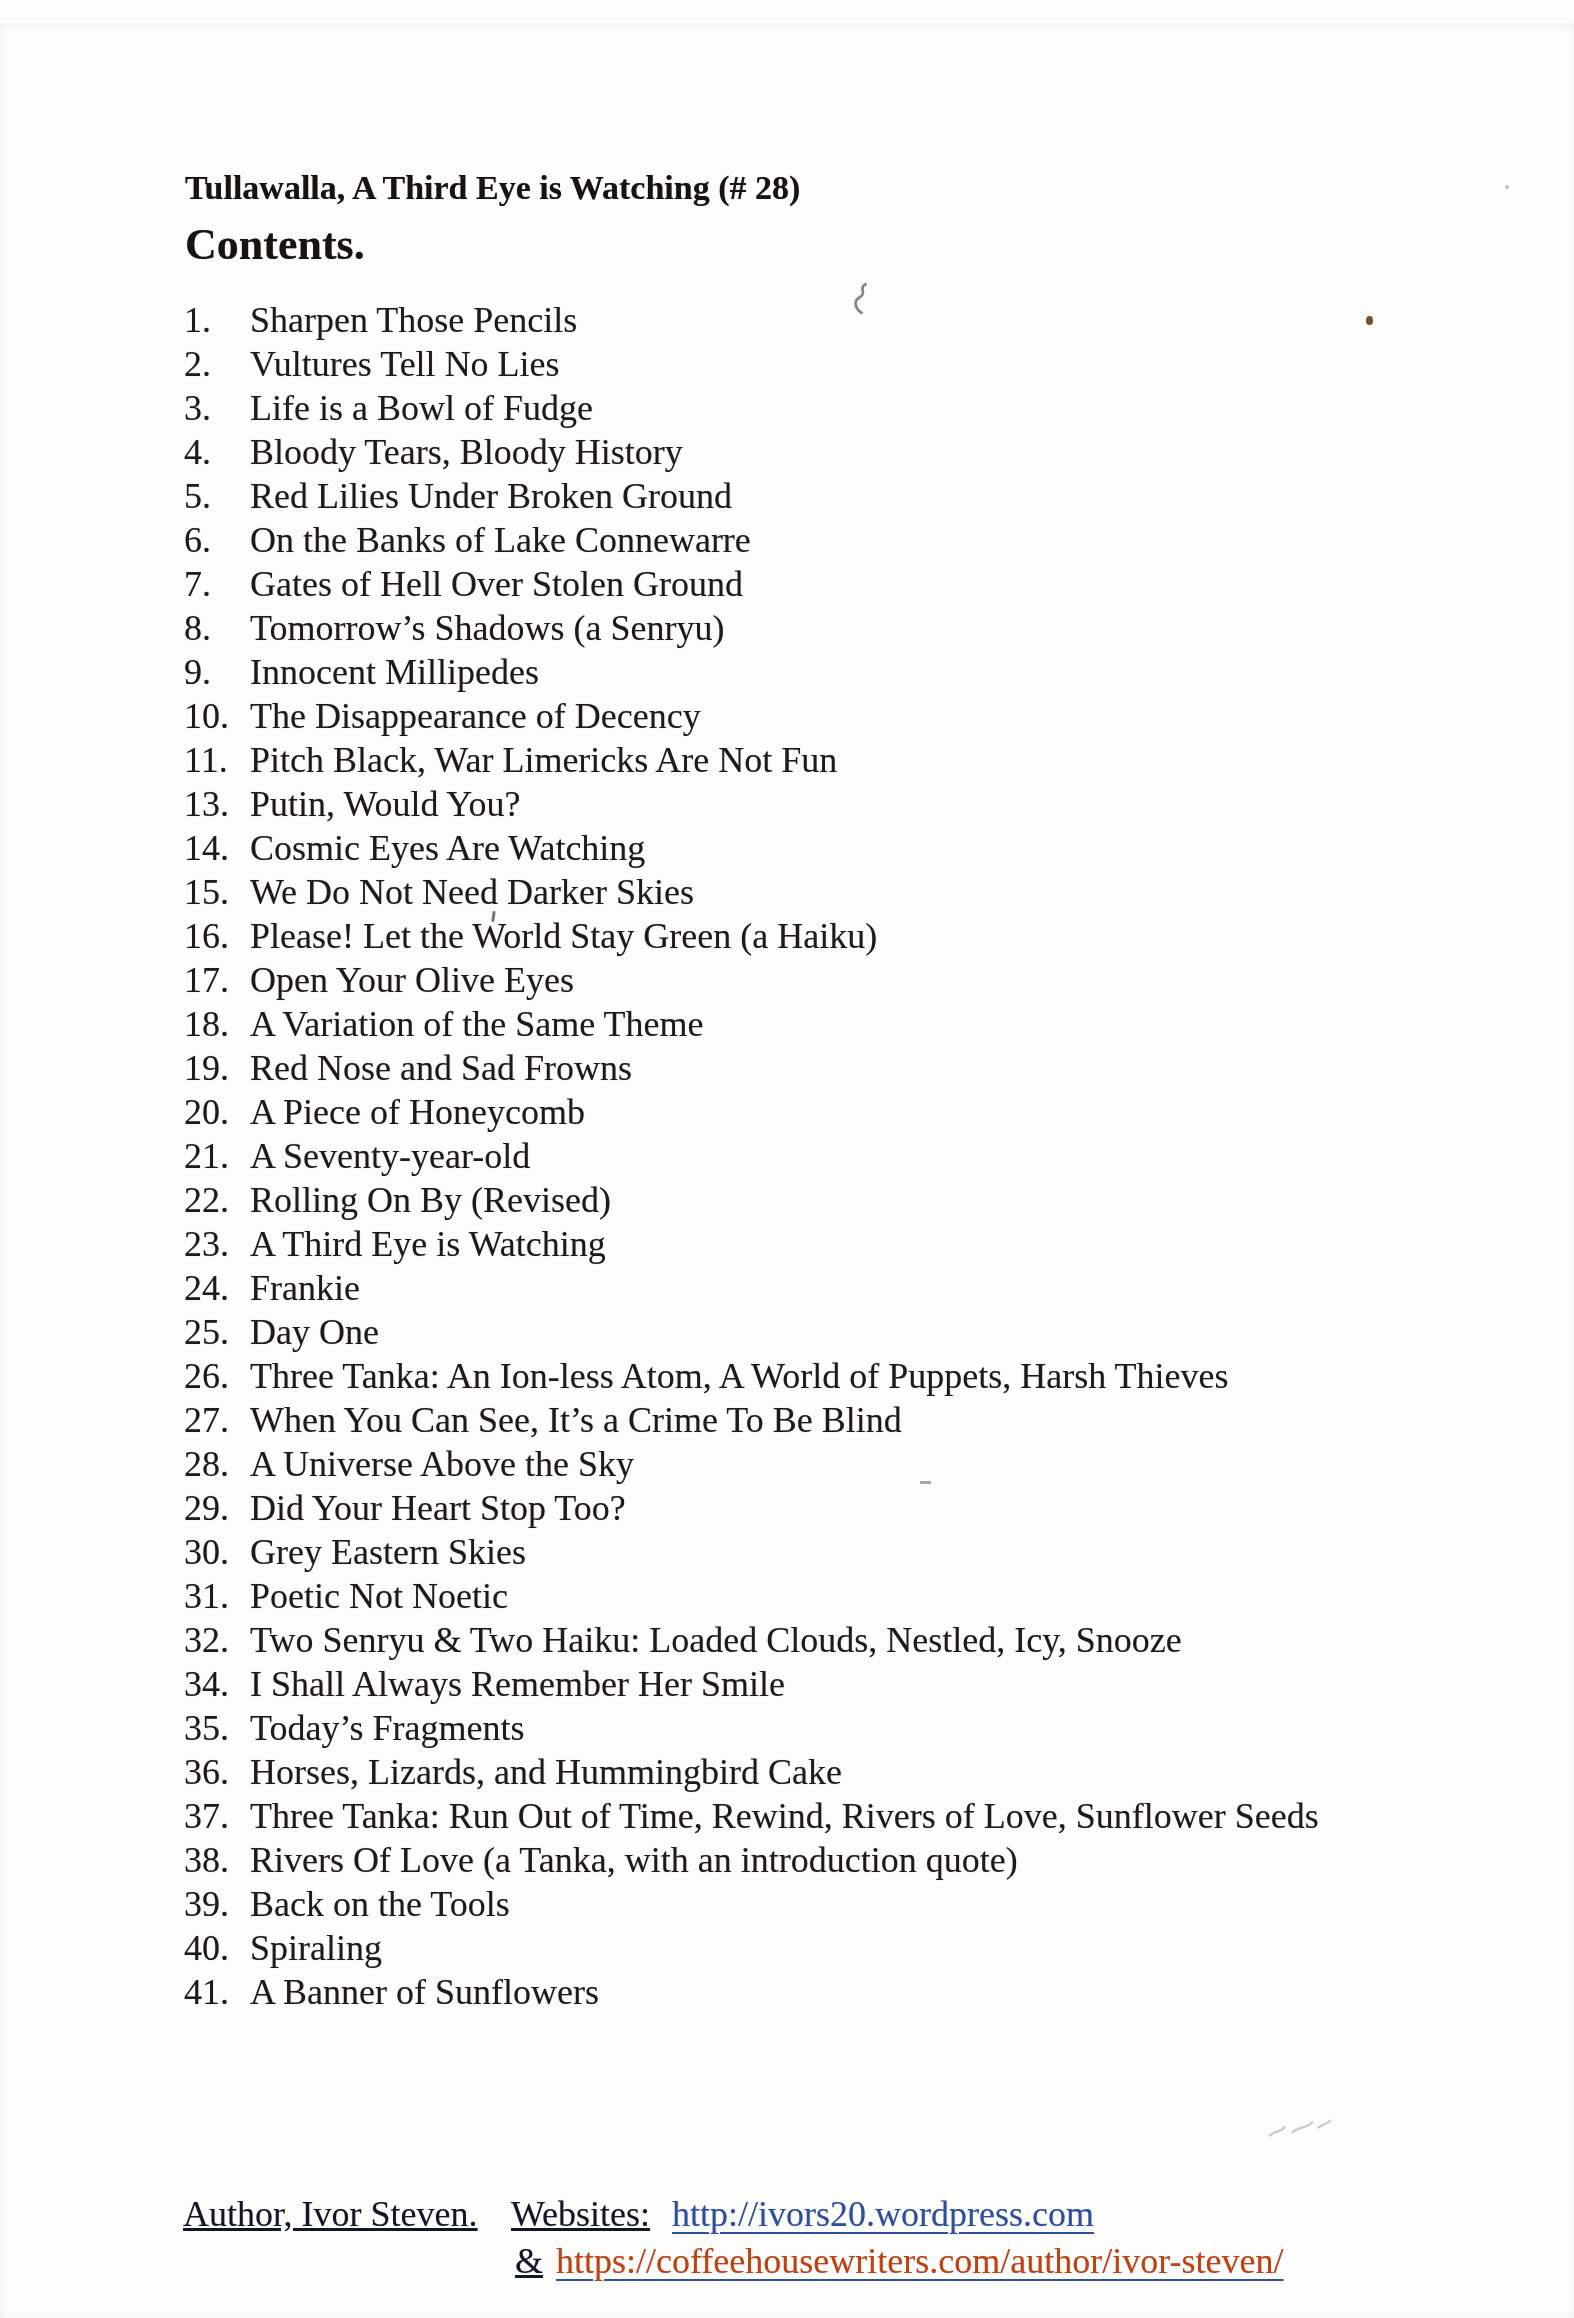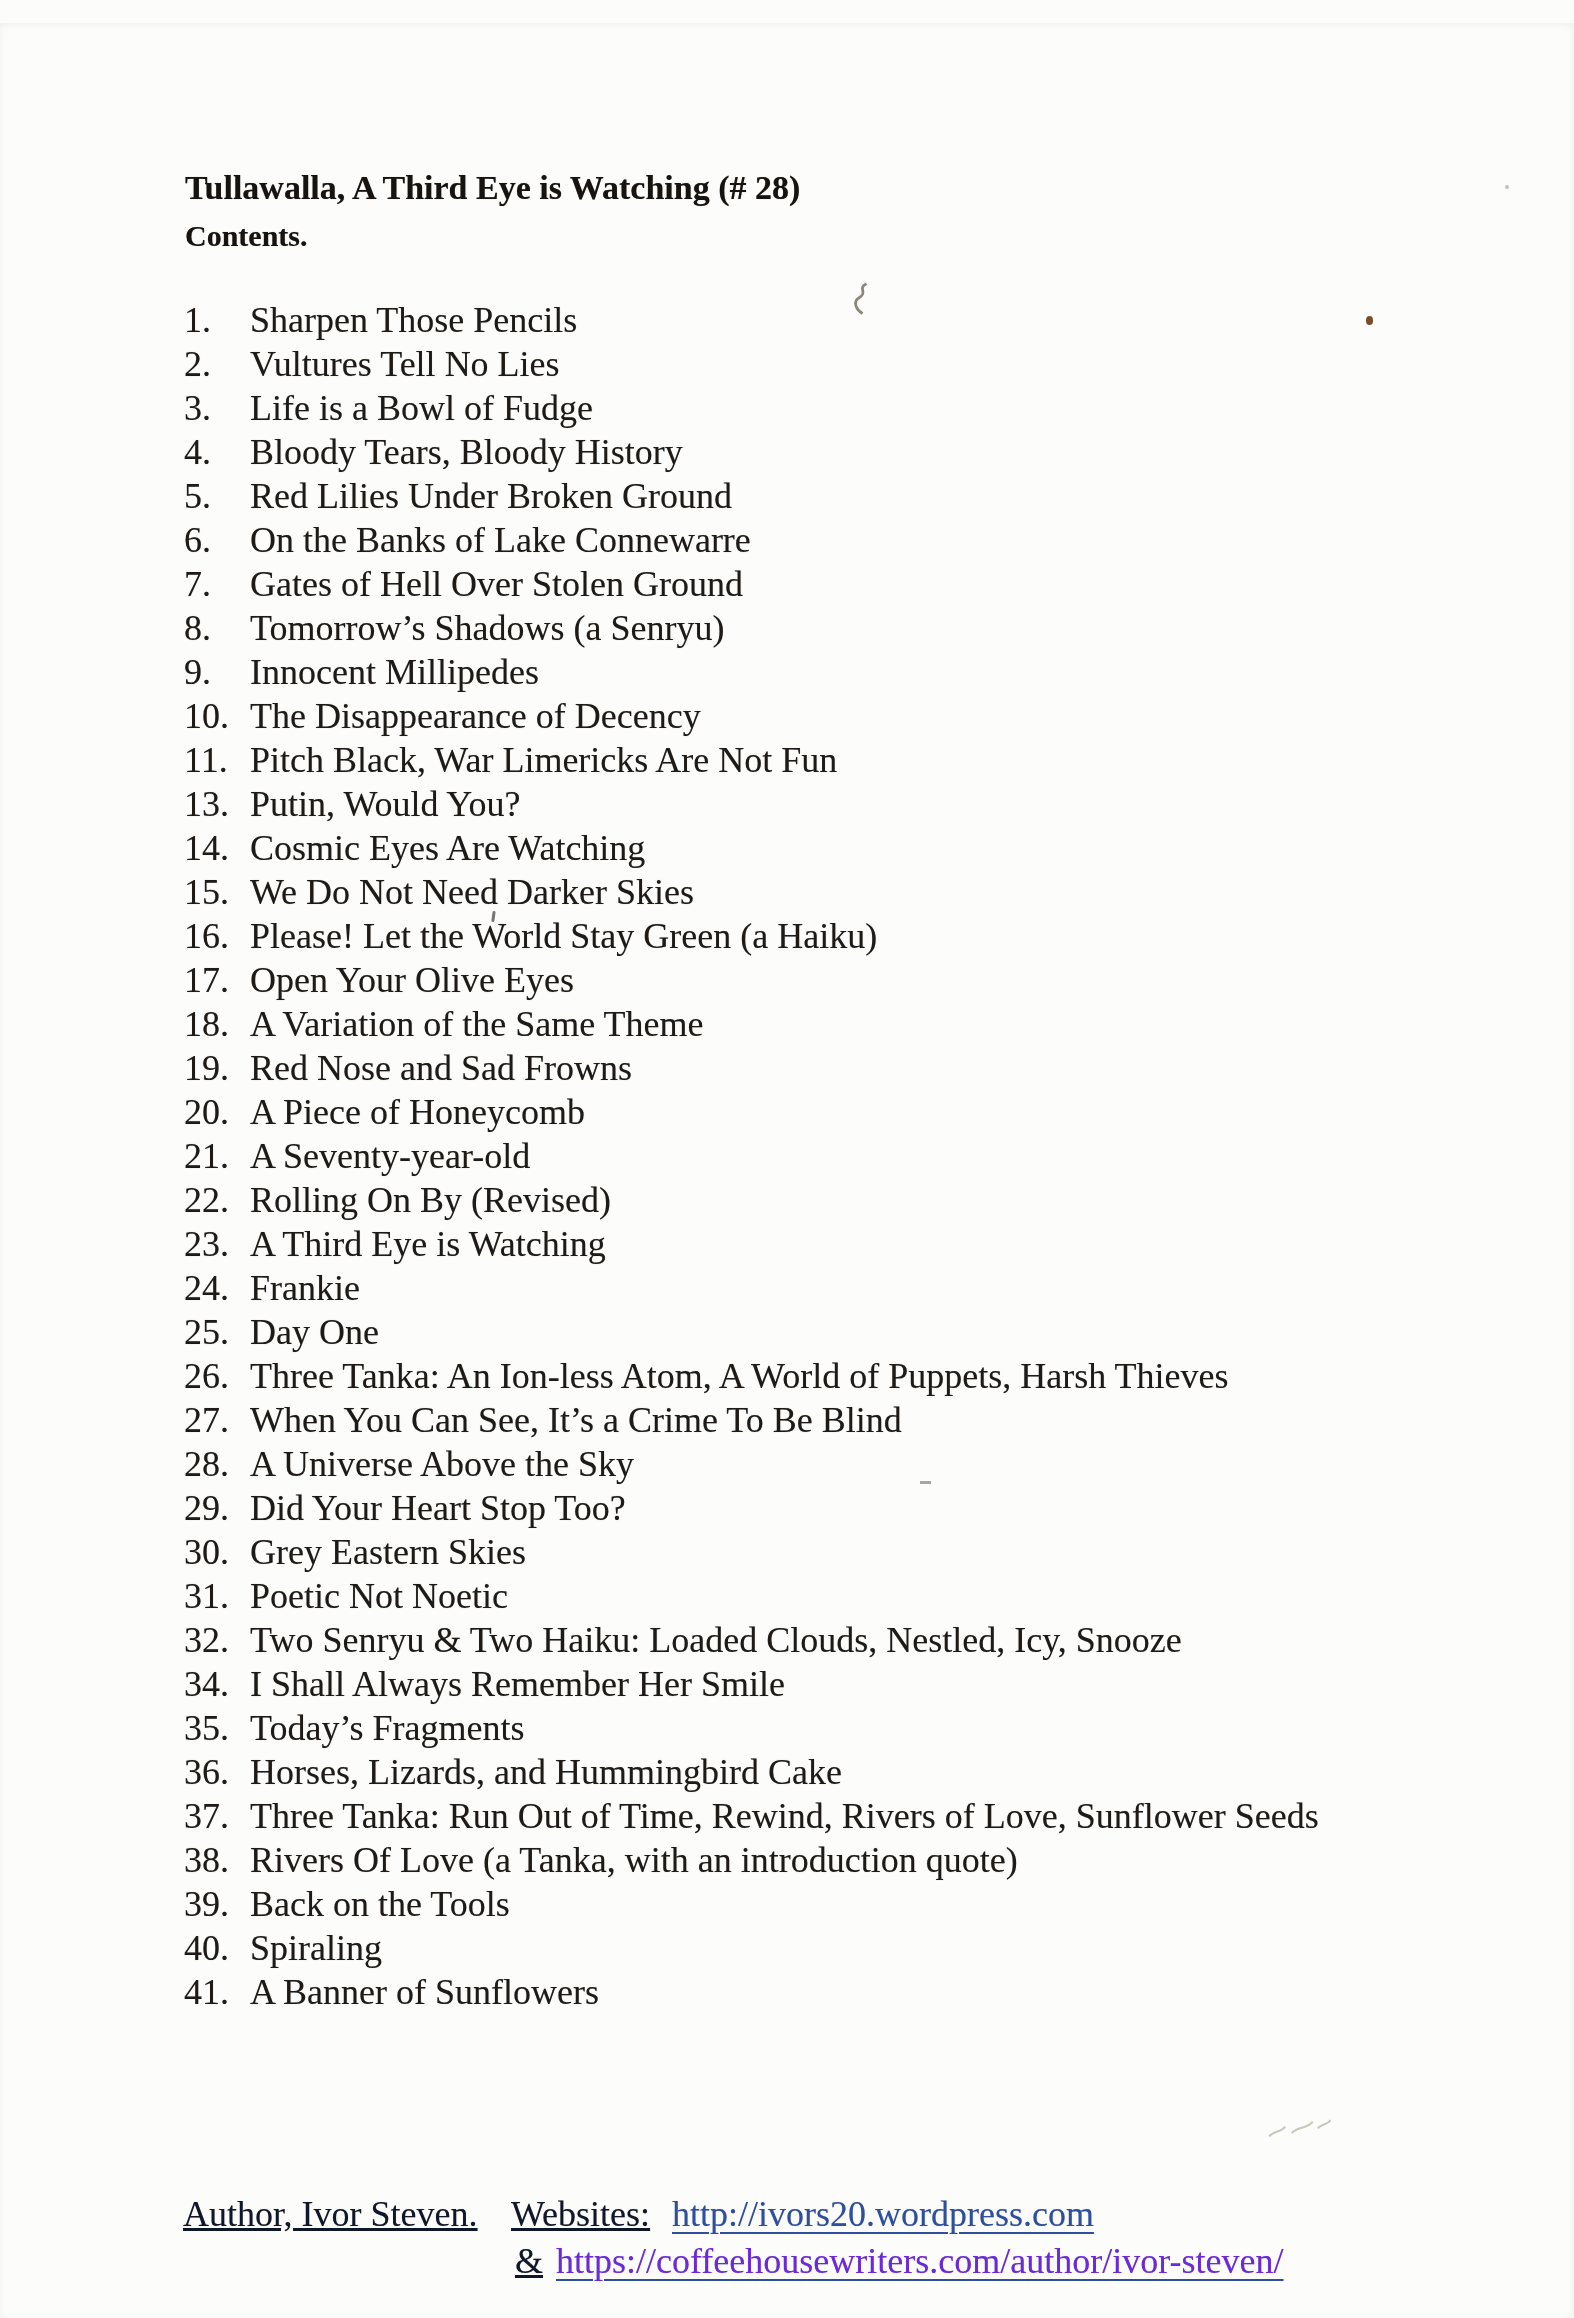--- a/index.html
+++ b/index.html
@@ -34,21 +34,21 @@
     font-weight: bold;
     line-height: 1.1;
     color: #17140f;
     text-shadow: 0 0 0.8px rgba(20,18,14,0.45);
     white-space: pre;
   }
   .doc-subtitle {
     position: absolute;
     left: 185px;
     top: 196px;
-    font-size: 30px;
+    font-size: 44px;
     font-weight: bold;
     color: #17140f;
     text-shadow: 0 0 0.8px rgba(20,18,14,0.45);
   }
 
   ol.toc {
     position: absolute;
     left: 184px;
     top: 275px;
     margin: 0;
@@ -166,21 +166,21 @@
     </ol>
 
   <span class="footer-text author-label">Author, Ivor Steven.</span>
 
   <span class="footer-text websites-label">Websites:</span>
 
   <a class="doc-link link1" href="#" style="color: rgb(46, 79, 158); text-decoration-color: rgb(46, 79, 158);">http://ivors20.wordpress.com</a>
 
   <span class="footer-text ampersand">&amp;</span>
 
-  <a class="doc-link link2" href="#" style="color: #6d28d9; text-decoration-color: rgb(46, 79, 158);">https://coffeehousewriters.com/author/ivor-steven/</a>
+  <a class="doc-link link2" href="#" style="color: #c2410c; text-decoration-color: rgb(46, 79, 158);">https://coffeehousewriters.com/author/ivor-steven/</a>
 
   <svg class="artifact artifact-squiggle" width="24" height="36" viewBox="0 0 30 44">
     <path d="M22 3 C10 8 24 14 13 20 C4 25 9 36 17 40" stroke="#7d7a6b" stroke-width="3.5" fill="none" opacity="0.9"></path>
   </svg>
   <div class="artifact artifact-dot-brown"></div>
   <div class="artifact artifact-dot-gray"></div>
   <div class="artifact artifact-tick"></div>
   <div class="artifact artifact-underdash"></div>
   <svg class="artifact artifact-pencil" width="70" height="34" viewBox="0 0 86 42">
     <path d="M6 30 C14 22 20 26 26 18 M34 26 C44 16 52 22 60 12 M66 20 C72 14 78 16 82 10" stroke="#b3ac9c" stroke-width="2.5" fill="none" opacity="0.8"></path>

